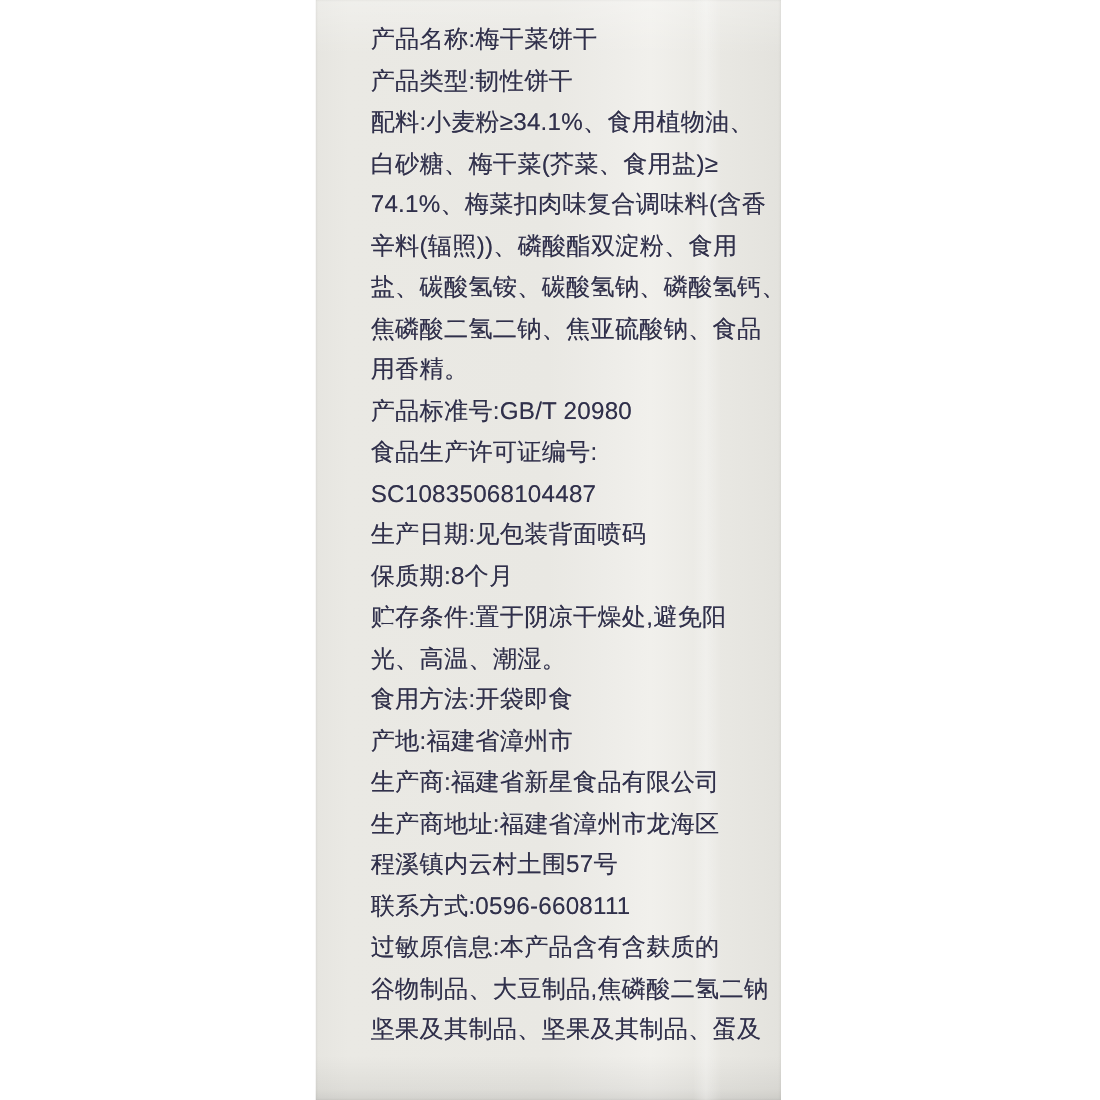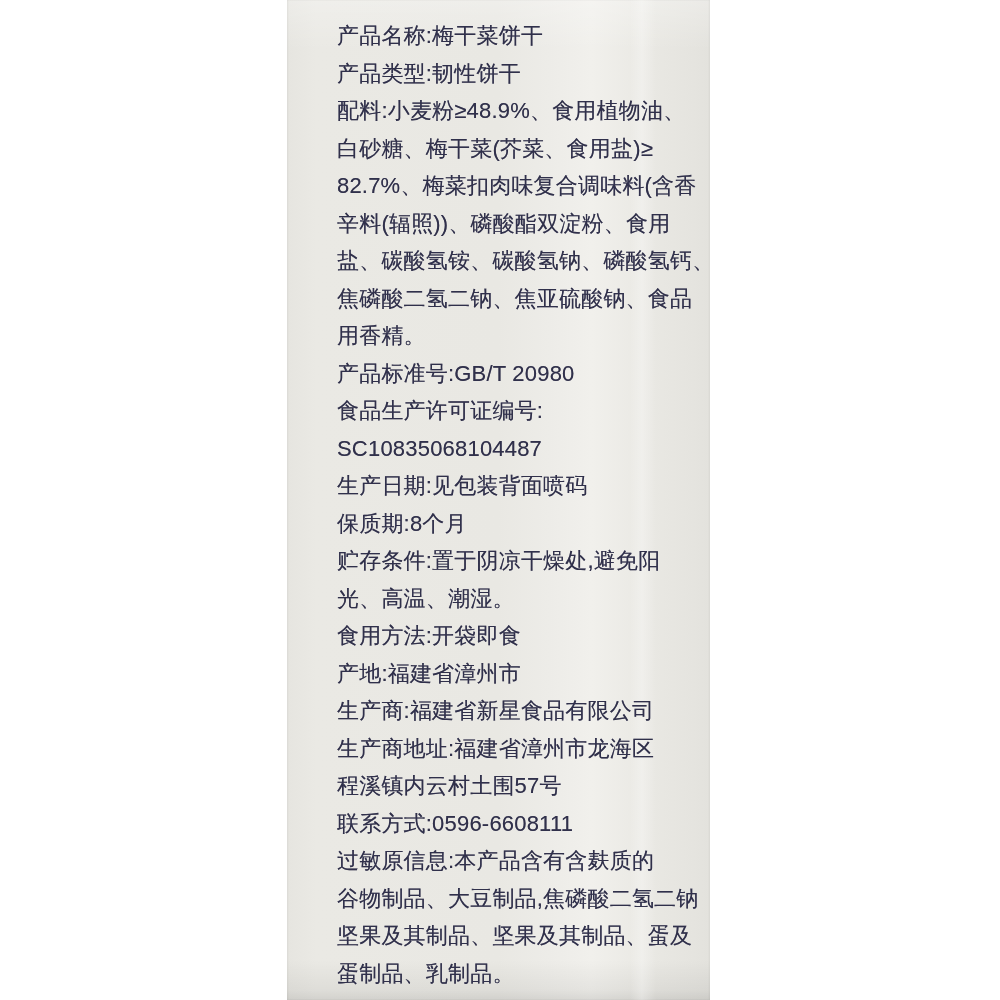--- a/index.html
+++ b/index.html
@@ -64,23 +64,23 @@
   <div class="package"></div>
   <div class="crease"></div>
   <div class="label-text" id="label-lines">
       <div>
         <div class="label-line">产品名称:梅干菜饼干</div>
       </div>
       <div>
         <div class="label-line">产品类型:韧性饼干</div>
       </div>
       <div>
-        <div class="label-line">配料:小麦粉≥48.9%、食用植物油、</div>
+        <div class="label-line">配料:小麦粉≥34.1%、食用植物油、</div>
         <div class="label-line">白砂糖、梅干菜(芥菜、食用盐)≥</div>
-        <div class="label-line">82.7%、梅菜扣肉味复合调味料(含香</div>
+        <div class="label-line">74.1%、梅菜扣肉味复合调味料(含香</div>
         <div class="label-line">辛料(辐照))、磷酸酯双淀粉、食用</div>
         <div class="label-line">盐、碳酸氢铵、碳酸氢钠、磷酸氢钙、</div>
         <div class="label-line">焦磷酸二氢二钠、焦亚硫酸钠、食品</div>
         <div class="label-line">用香精。</div>
       </div>
       <div>
         <div class="label-line">产品标准号:GB/T 20980</div>
       </div>
       <div>
         <div class="label-line">食品生产许可证编号:</div>
@@ -109,16 +109,15 @@
         <div class="label-line">生产商地址:福建省漳州市龙海区</div>
         <div class="label-line">程溪镇内云村土围57号</div>
       </div>
       <div>
         <div class="label-line">联系方式:0596-6608111</div>
       </div>
       <div>
         <div class="label-line">过敏原信息:本产品含有含麸质的</div>
         <div class="label-line">谷物制品、大豆制品,焦磷酸二氢二钠</div>
         <div class="label-line">坚果及其制品、坚果及其制品、蛋及</div>
-        <div class="label-line">蛋制品、乳制品。</div>
       </div>
     </div>
 </div>
 
 </body></html>

